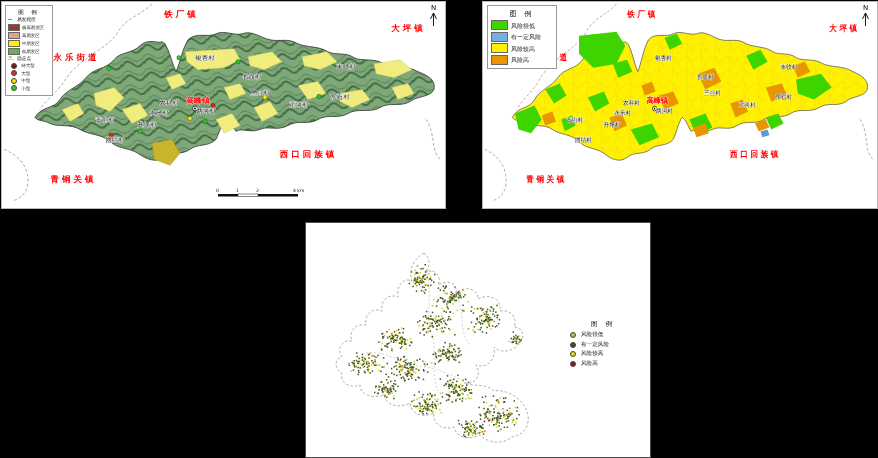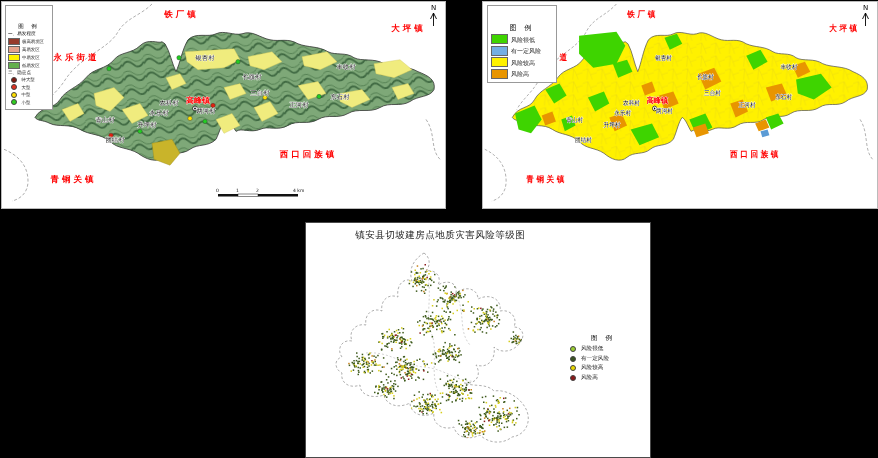--- a/index.html
+++ b/index.html
@@ -8,21 +8,21 @@
     font-family:"DejaVu Sans","Liberation Sans",sans-serif;overflow:hidden;
   }
   .panel{position:absolute;background:#fff;}
   #p1{left:1px;top:1px;width:443px;height:206px;border:1px solid #bbb;}
   #p2{left:482px;top:1px;width:394px;height:206px;border:1px solid #bbb;}
   #p3{left:305px;top:222px;width:344px;height:234px;border:1px solid #4a4a4a;}
   svg.mapsvg{position:absolute;left:0;top:0;width:100%;height:100%;}
 
   
   .lgd{position:absolute;background:#fff;border:1px solid #999;z-index:6;color:#222;}
-  .lgd .t{text-align:center;letter-spacing:3px;margin:15px 0 2px 0;color:#000;}
+  .lgd .t{text-align:center;letter-spacing:3px;margin:1px 0 2px 0;color:#000;}
   .row{display:flex;align-items:center;margin:1.5px 0;white-space:nowrap;}
   .sw{flex:none;border:0.5px solid #666;}
   .dotsw{flex:none;border-radius:50%;border:0.5px solid #444;}
   #lgd1{left:3px;top:3px;width:42px;padding:2px;font-size:4.4px;line-height:1.15;}
   #lgd1 .t{font-size:5.5px;}
   #lgd1 .hdr{font-size:4.6px;margin-top:1px;color:#000;}
   #lgd1 .sw{width:10px;height:4.5px;margin-right:2px;}
   #lgd1 .dotsw{width:4px;height:4px;margin:0 5px 0 2.5px;}
   #lgd2{left:4px;top:3px;width:62px;padding:3px 3px 2px 3px;font-size:6px;line-height:1.2;}
   #lgd2 .t{font-size:7px;}
@@ -312,21 +312,20 @@
 
   <div class="north">
     <div class="n">N</div>
     <svg width="9" height="15">
       <path d="M4.5,1 L4.5,14 M4.5,1 L1.5,7 M4.5,1 L7.5,7" stroke="#000" stroke-width="0.9" fill="none"></path>
     </svg>
   </div>
 </div>
 
 <div class="panel" id="p3">
-  <div class="p3title">镇安县切坡建房点地质灾害风险等级图</div>
   <svg class="mapsvg" viewBox="0 0 344 234" preserveAspectRatio="none">
     <defs>
       <clipPath id="countyClip">
         <path d="M118,30 C124,34 125,42 120,48 C130,46 136,54 132,62 C142,56 152,60 150,70
                  C160,62 172,66 172,76 C184,70 196,76 194,88 C204,86 212,94 208,104
                  C216,104 220,112 214,120 C206,130 194,130 188,124 C190,136 182,146 170,142
                  C176,152 170,162 158,160 C168,164 180,160 188,168 C200,166 214,174 220,186
                  C226,198 220,212 206,214 C196,222 182,220 174,212 C162,218 150,214 148,204
                  C136,208 126,200 128,190 C116,196 104,190 104,180 C92,186 80,182 78,172
                  C66,176 54,172 54,162 C44,166 34,160 36,150 C28,146 28,136 36,134

